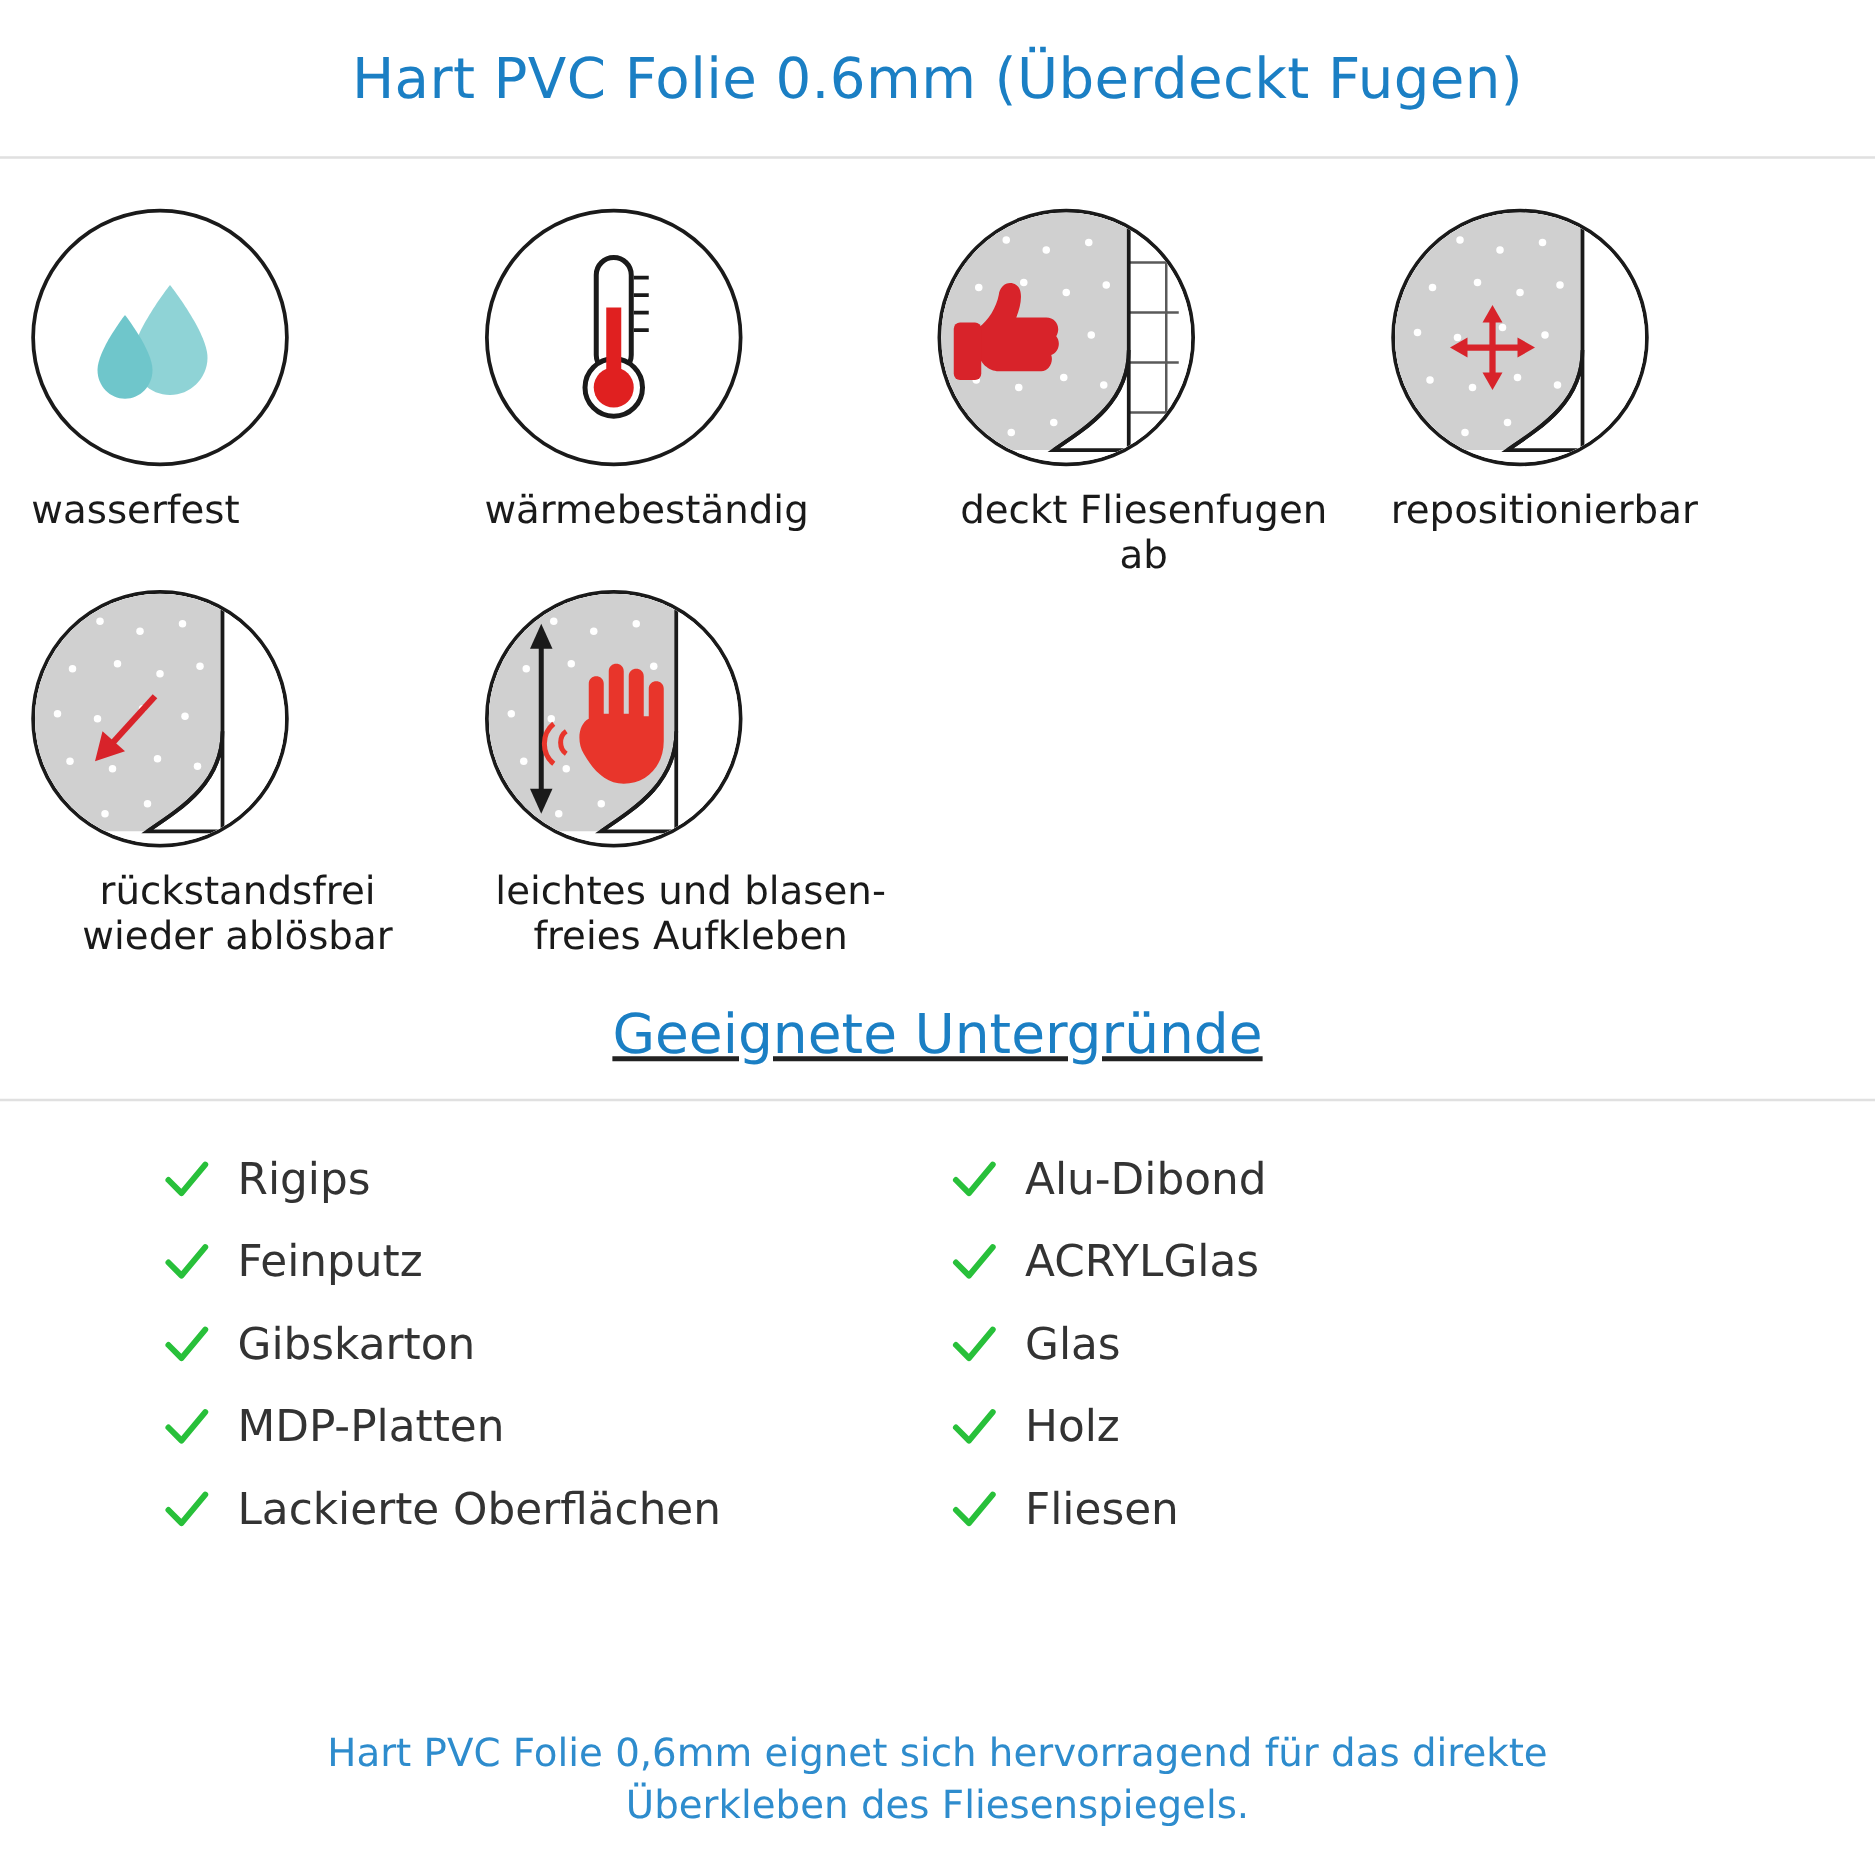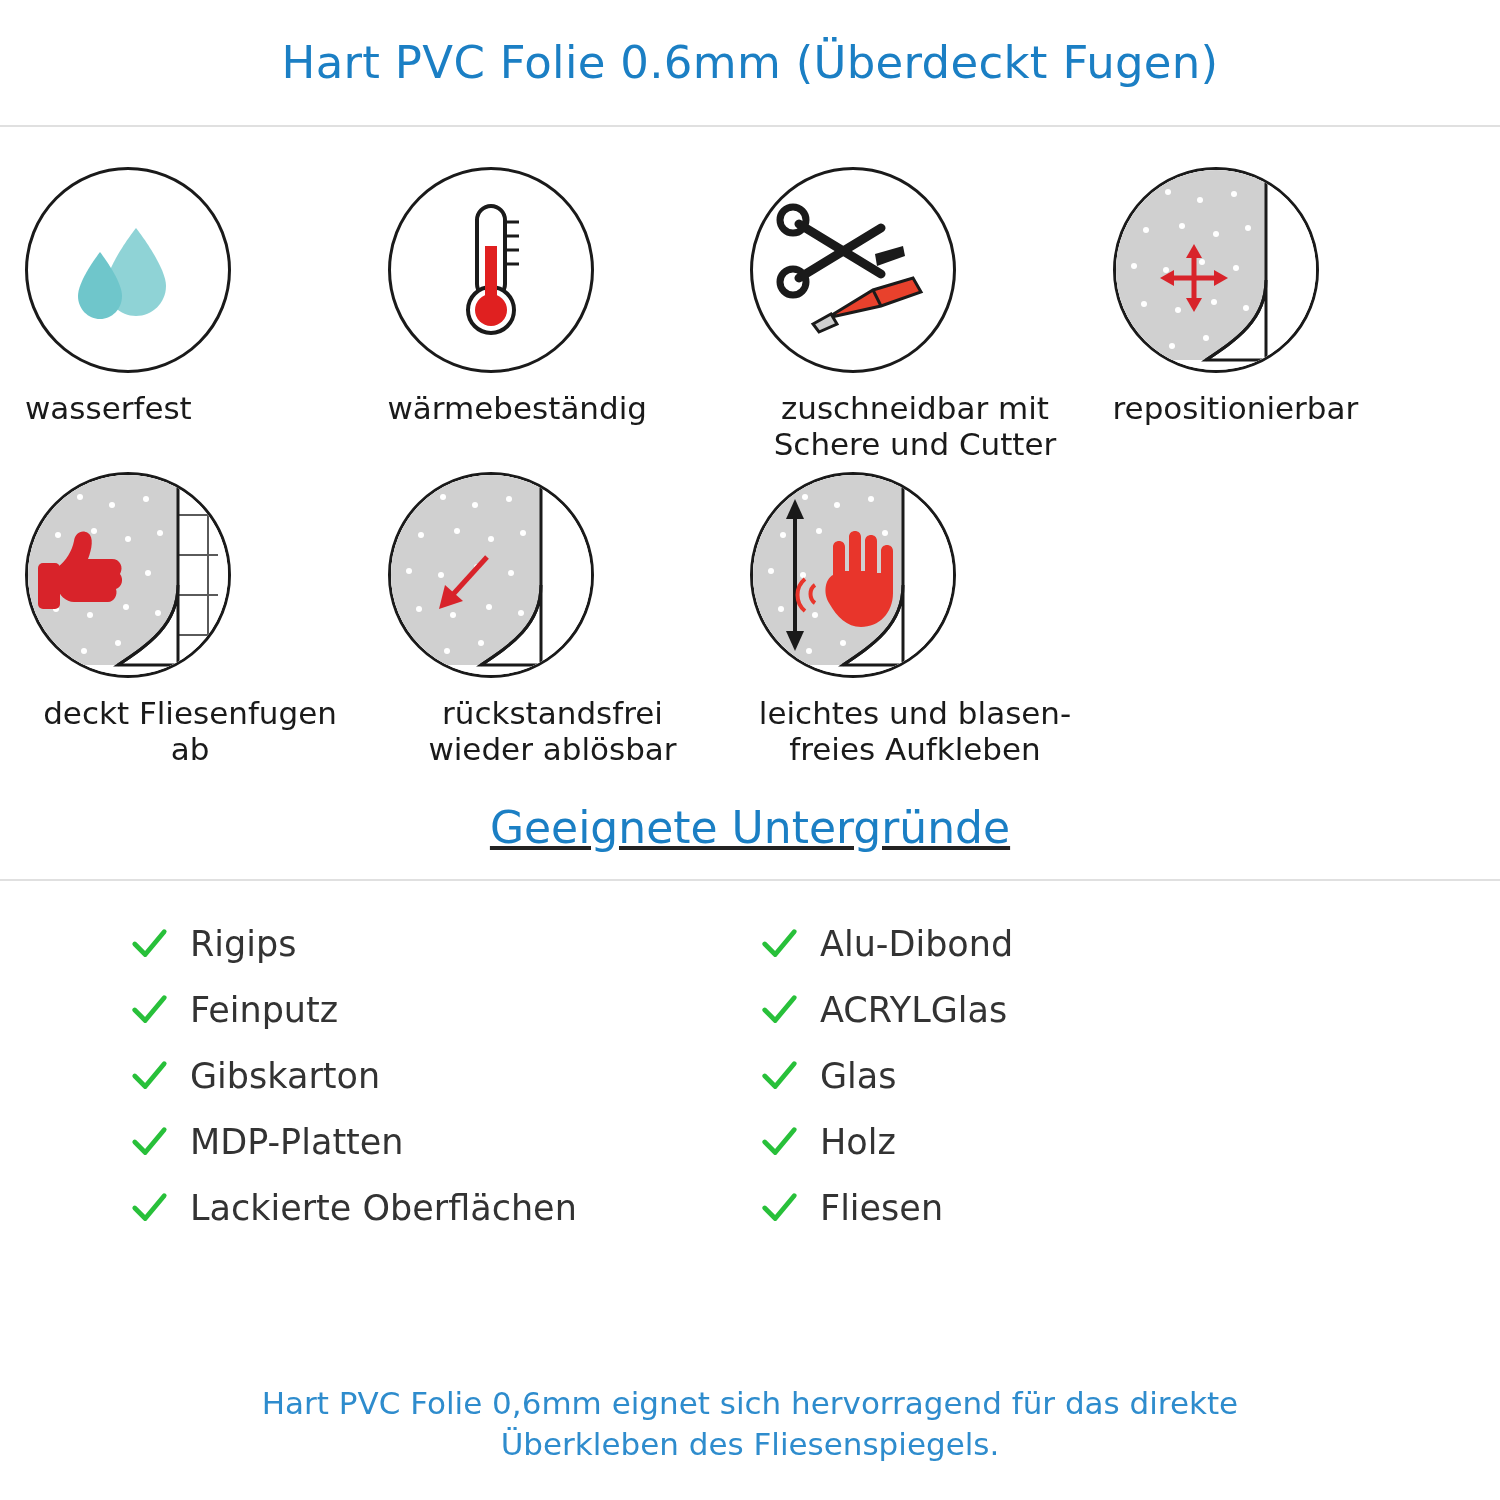--- a/index.html
+++ b/index.html
@@ -158,36 +158,67 @@
         <rect x="94" y="76" width="12" height="60" fill="#e02020"></rect>
         <line x1="116" y1="52" x2="128" y2="52" stroke="#1a1a1a" stroke-width="3"></line>
         <line x1="116" y1="66" x2="128" y2="66" stroke="#1a1a1a" stroke-width="3"></line>
         <line x1="116" y1="80" x2="128" y2="80" stroke="#1a1a1a" stroke-width="3"></line>
         <line x1="116" y1="94" x2="128" y2="94" stroke="#1a1a1a" stroke-width="3"></line>
       </svg>
     </div>
     <div class="feature-label">wärmebeständig</div>
   </div>
 
-  <div class="feature">
-    <div class="circle">
-      <svg viewBox="0 0 200 200" width="200" height="200" aria-hidden="true">
-
-        <path d="M46 54 L128 104" stroke="#1a1a1a" stroke-width="9" stroke-linecap="round"></path>
-        <path d="M46 108 L128 58" stroke="#1a1a1a" stroke-width="9" stroke-linecap="round"></path>
-        <circle cx="40" cy="50" r="13" fill="none" stroke="#1a1a1a" stroke-width="7"></circle>
-        <circle cx="40" cy="112" r="13" fill="none" stroke="#1a1a1a" stroke-width="7"></circle>
-        <path d="M124 96 L152 86 L150 76 L122 84 Z" fill="#1a1a1a"></path>
-
-        <path d="M74 148 L120 120 L160 108 L168 122 L128 136 Z" fill="#e8412c" stroke="#1a1a1a" stroke-width="3"></path>
-        <path d="M60 154 L78 144 L84 154 L66 162 Z" fill="#cfcfcf" stroke="#1a1a1a" stroke-width="3"></path>
-        <path d="M120 120 L128 136" stroke="#1a1a1a" stroke-width="3"></path>
-      </svg>
-    </div>
-    <div class="feature-label">zuschneidbar mit Schere und Cutter</div>
+
+  <div class="feature">
+    <div class="circle">
+      <svg viewBox="0 0 200 200" width="200" height="200" aria-hidden="true">
+
+        <rect x="0" y="0" width="200" height="200" fill="#ffffff"></rect>
+        <g stroke="#5a5a5a" stroke-width="2">
+          <line x1="20" y1="40" x2="190" y2="40"></line>
+          <line x1="20" y1="80" x2="190" y2="80"></line>
+          <line x1="20" y1="120" x2="190" y2="120"></line>
+          <line x1="20" y1="160" x2="190" y2="160"></line>
+          <line x1="60" y1="10" x2="60" y2="190"></line>
+          <line x1="100" y1="10" x2="100" y2="190"></line>
+          <line x1="140" y1="10" x2="140" y2="190"></line>
+          <line x1="180" y1="10" x2="180" y2="190"></line>
+        </g>
+
+        <path d="M0 0 L150 0 L150 110 C150 150 120 170 90 190 L0 190 Z" fill="#d0d0d0"></path>
+        <g fill="#ffffff">
+          <circle cx="20" cy="26" r="3"></circle>
+            <circle cx="52" cy="22" r="3"></circle>
+            <circle cx="84" cy="30" r="3"></circle>
+            <circle cx="118" cy="24" r="3"></circle>
+          <circle cx="30" cy="60" r="3"></circle>
+            <circle cx="66" cy="56" r="3"></circle>
+            <circle cx="100" cy="64" r="3"></circle>
+            <circle cx="132" cy="58" r="3"></circle>
+          <circle cx="18" cy="96" r="3"></circle>
+            <circle cx="50" cy="100" r="3"></circle>
+            <circle cx="86" cy="92" r="3"></circle>
+            <circle cx="120" cy="98" r="3"></circle>
+          <circle cx="28" cy="134" r="3"></circle>
+            <circle cx="62" cy="140" r="3"></circle>
+            <circle cx="98" cy="132" r="3"></circle>
+            <circle cx="130" cy="138" r="3"></circle>
+          <circle cx="22" cy="172" r="3"></circle>
+            <circle cx="56" cy="176" r="3"></circle>
+            <circle cx="90" cy="168" r="3"></circle>
+        </g>
+        <path d="M150 110 C150 150 120 170 90 190 L150 190 Z" fill="#ffffff" stroke="#1a1a1a" stroke-width="3"></path>
+        <path d="M150 0 L150 110 C150 150 120 170 90 190" fill="none" stroke="#1a1a1a" stroke-width="3"></path>
+
+        <path d="M30 92 C38 86 44 76 46 66 C47 58 54 54 60 58 C66 62 64 74 60 84 L84 84 C92 84 96 92 92 99 C96 104 94 112 88 114 C90 120 86 127 80 127 L46 127 C38 127 30 120 30 112 Z" fill="#d8232a"></path>
+        <rect x="10" y="88" width="22" height="46" rx="5" fill="#d8232a"></rect>
+      </svg>
+    </div>
+    <div class="feature-label">deckt Fliesenfugen ab</div>
   </div>
 
   <div class="feature">
     <div class="circle">
       <svg viewBox="0 0 200 200" width="200" height="200" aria-hidden="true">
         <rect x="0" y="0" width="200" height="200" fill="#ffffff"></rect>
         <path d="M0 0 L150 0 L150 110 C150 150 120 170 90 190 L0 190 Z" fill="#d0d0d0"></path>
         <g fill="#ffffff">
           <circle cx="20" cy="26" r="3"></circle>
             <circle cx="52" cy="22" r="3"></circle>
@@ -223,68 +254,20 @@
           <polygon points="78,142 70,128 86,128"></polygon>
         </g>
       </svg>
     </div>
     <div class="feature-label">repositionierbar</div>
   </div>
 
   <div class="feature">
     <div class="circle">
       <svg viewBox="0 0 200 200" width="200" height="200" aria-hidden="true">
-
-        <rect x="0" y="0" width="200" height="200" fill="#ffffff"></rect>
-        <g stroke="#5a5a5a" stroke-width="2">
-          <line x1="20" y1="40" x2="190" y2="40"></line>
-          <line x1="20" y1="80" x2="190" y2="80"></line>
-          <line x1="20" y1="120" x2="190" y2="120"></line>
-          <line x1="20" y1="160" x2="190" y2="160"></line>
-          <line x1="60" y1="10" x2="60" y2="190"></line>
-          <line x1="100" y1="10" x2="100" y2="190"></line>
-          <line x1="140" y1="10" x2="140" y2="190"></line>
-          <line x1="180" y1="10" x2="180" y2="190"></line>
-        </g>
-
-        <path d="M0 0 L150 0 L150 110 C150 150 120 170 90 190 L0 190 Z" fill="#d0d0d0"></path>
-        <g fill="#ffffff">
-          <circle cx="20" cy="26" r="3"></circle>
-            <circle cx="52" cy="22" r="3"></circle>
-            <circle cx="84" cy="30" r="3"></circle>
-            <circle cx="118" cy="24" r="3"></circle>
-          <circle cx="30" cy="60" r="3"></circle>
-            <circle cx="66" cy="56" r="3"></circle>
-            <circle cx="100" cy="64" r="3"></circle>
-            <circle cx="132" cy="58" r="3"></circle>
-          <circle cx="18" cy="96" r="3"></circle>
-            <circle cx="50" cy="100" r="3"></circle>
-            <circle cx="86" cy="92" r="3"></circle>
-            <circle cx="120" cy="98" r="3"></circle>
-          <circle cx="28" cy="134" r="3"></circle>
-            <circle cx="62" cy="140" r="3"></circle>
-            <circle cx="98" cy="132" r="3"></circle>
-            <circle cx="130" cy="138" r="3"></circle>
-          <circle cx="22" cy="172" r="3"></circle>
-            <circle cx="56" cy="176" r="3"></circle>
-            <circle cx="90" cy="168" r="3"></circle>
-        </g>
-        <path d="M150 110 C150 150 120 170 90 190 L150 190 Z" fill="#ffffff" stroke="#1a1a1a" stroke-width="3"></path>
-        <path d="M150 0 L150 110 C150 150 120 170 90 190" fill="none" stroke="#1a1a1a" stroke-width="3"></path>
-
-        <path d="M30 92 C38 86 44 76 46 66 C47 58 54 54 60 58 C66 62 64 74 60 84 L84 84 C92 84 96 92 92 99 C96 104 94 112 88 114 C90 120 86 127 80 127 L46 127 C38 127 30 120 30 112 Z" fill="#d8232a"></path>
-        <rect x="10" y="88" width="22" height="46" rx="5" fill="#d8232a"></rect>
-      </svg>
-    </div>
-    <div class="feature-label">deckt Fliesenfugen ab</div>
-  </div>
-
-  <div class="feature">
-    <div class="circle">
-      <svg viewBox="0 0 200 200" width="200" height="200" aria-hidden="true">
         <rect x="0" y="0" width="200" height="200" fill="#ffffff"></rect>
         <path d="M0 0 L150 0 L150 110 C150 150 120 170 90 190 L0 190 Z" fill="#d0d0d0"></path>
         <g fill="#ffffff">
           <circle cx="20" cy="26" r="3"></circle>
             <circle cx="52" cy="22" r="3"></circle>
             <circle cx="84" cy="30" r="3"></circle>
             <circle cx="118" cy="24" r="3"></circle>
           <circle cx="30" cy="60" r="3"></circle>
             <circle cx="66" cy="56" r="3"></circle>
             <circle cx="100" cy="64" r="3"></circle>

